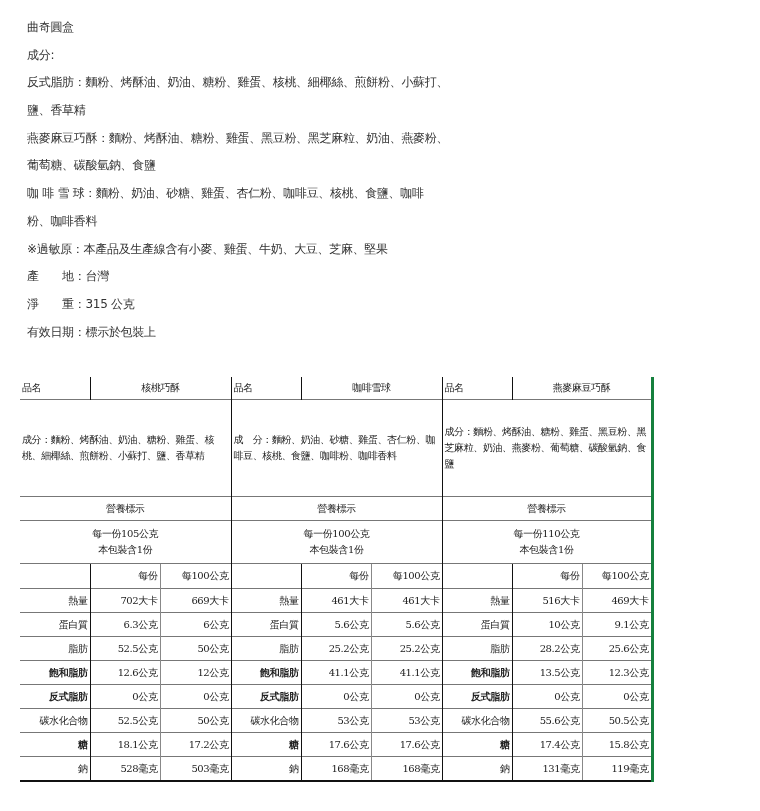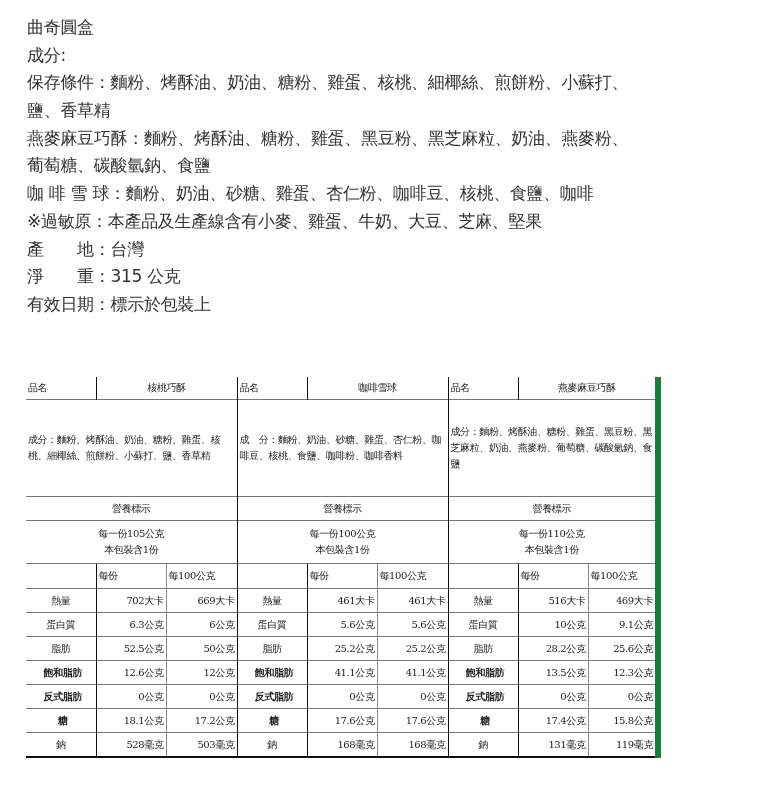--- a/index.html
+++ b/index.html
@@ -3,60 +3,61 @@
 <meta charset="utf-8">
 <style>
   html, body { margin: 0; padding: 0; background: #ffffff; }
   body {
     width: 760px; height: 811px; position: relative; overflow: hidden;
     font-family: "DejaVu Sans", "Liberation Sans", sans-serif;
     color: #333333;
   }
   .info { position: absolute; left: 27px; top: 14px; width: 700px; }
   .info .line {
-    font-size: 17px; line-height: 27.7px; height: 27.7px; white-space: nowrap;
+    font-size: 12px; line-height: 27.7px; height: 27.7px; white-space: nowrap;
     letter-spacing: -0.3px;
   }
   table.nut {
-    position: absolute; left: 26px; top: 377px;
+    position: absolute; left: 20px; top: 377px;
     border-collapse: collapse; table-layout: fixed;
     font-family: "DejaVu Serif", "Liberation Serif", serif;
     font-size: 10px; color: #222;
   }
   table.nut td {
     padding: 0 2px; overflow: hidden; white-space: nowrap;
     border-left: 1px solid #111; border-top: 1px solid #777;
     vertical-align: middle; letter-spacing: -0.4px;
   }
   table.nut td.left-edge { border-left: none; }
-  table.nut td.right-edge { border-right: 6px solid #15803d; }
+  table.nut td.right-edge { border-right: 3px solid #15803d; }
   table.nut tr.first td { border-top: none; }
   table.nut tr.last td { border-bottom: 2px solid #111; }
   .r-head td { height: 22px; }
   .r-ing td { height: 96px; white-space: normal !important; line-height: 16px; vertical-align: middle; }
   .r-title td { height: 23px; text-align: center; font-family: Liberation Serif, serif; }
   .r-serv td { height: 42px; text-align: center; line-height: 16px; }
-  .r-cols td { height: 24px; }
+  .r-cols td { height: 24px; text-align: right; }
   .r-data td { height: 23px; text-align: right; }
-  .r-data td.name { text-align: center; }
+  .r-data td.name { text-align: right; }
   .r-data td.name.indent { padding-left: 6px; font-weight: bold; }
   .center { text-align: center; }
   .thin { border-left-color: #888 !important; }
 </style>
 </head>
 <body>
 
 <div class="info">
   <div class="line">曲奇圓盒</div>
   <div class="line">成分:</div>
-  <div class="line">保存條件：麵粉、烤酥油、奶油、糖粉、雞蛋、核桃、細椰絲、煎餅粉、小蘇打、</div>
+  <div class="line">反式脂肪：麵粉、烤酥油、奶油、糖粉、雞蛋、核桃、細椰絲、煎餅粉、小蘇打、</div>
   <div class="line">鹽、香草精</div>
   <div class="line">燕麥麻豆巧酥：麵粉、烤酥油、糖粉、雞蛋、黑豆粉、黑芝麻粒、奶油、燕麥粉、</div>
   <div class="line">葡萄糖、碳酸氫鈉、食鹽</div>
   <div class="line">咖 啡 雪 球：麵粉、奶油、砂糖、雞蛋、杏仁粉、咖啡豆、核桃、食鹽、咖啡</div>
+  <div class="line">粉、咖啡香料</div>
   <div class="line">※過敏原：本產品及生產線含有小麥、雞蛋、牛奶、大豆、芝麻、堅果</div>
   <div class="line"><span>產　　地</span><span>：台灣</span></div>
   <div class="line"><span>淨　　重</span><span>：315 公克</span></div>
   <div class="line"><span>有效日期</span><span>：標示於包裝上</span></div>
 </div>
 
 <table class="nut">
   <colgroup>
     <col style="width:70px">
       <col style="width:70px">
@@ -167,20 +168,31 @@
     <td>0公克</td>
     <td class="thin">0公克</td>
     <td class="name indent">反式脂肪</td>
     <td>0公克</td>
     <td class="thin">0公克</td>
     <td class="name indent">反式脂肪</td>
     <td>0公克</td>
     <td class="thin right-edge">0公克</td>
   </tr>
   <tr class="r-data">
+    <td class="name left-edge">碳水化合物</td>
+    <td>52.5公克</td>
+    <td class="thin">50公克</td>
+    <td class="name">碳水化合物</td>
+    <td>53公克</td>
+    <td class="thin">53公克</td>
+    <td class="name">碳水化合物</td>
+    <td>55.6公克</td>
+    <td class="thin right-edge">50.5公克</td>
+  </tr>
+  <tr class="r-data">
     <td class="name indent left-edge">糖</td>
     <td>18.1公克</td>
     <td class="thin">17.2公克</td>
     <td class="name indent">糖</td>
     <td>17.6公克</td>
     <td class="thin">17.6公克</td>
     <td class="name indent">糖</td>
     <td>17.4公克</td>
     <td class="thin right-edge">15.8公克</td>
   </tr>

